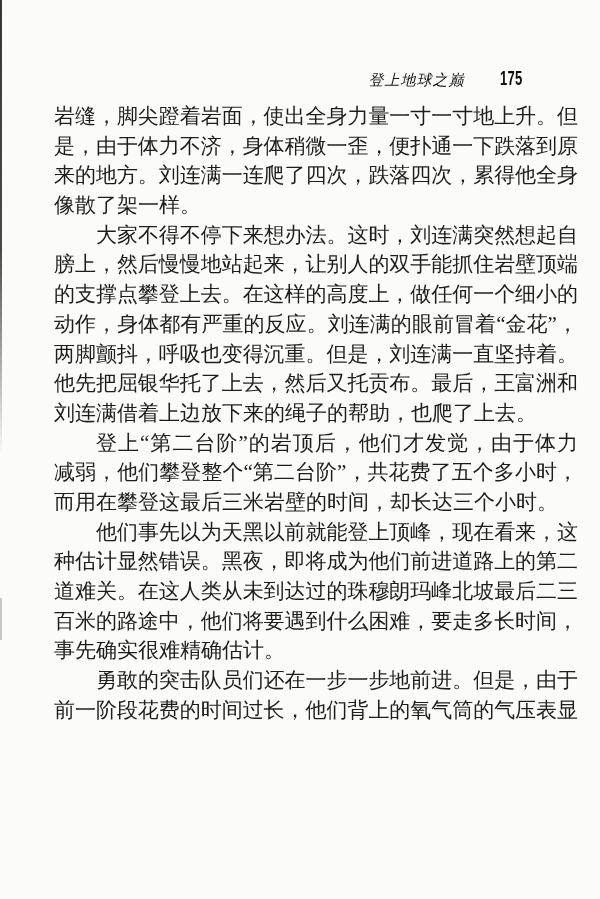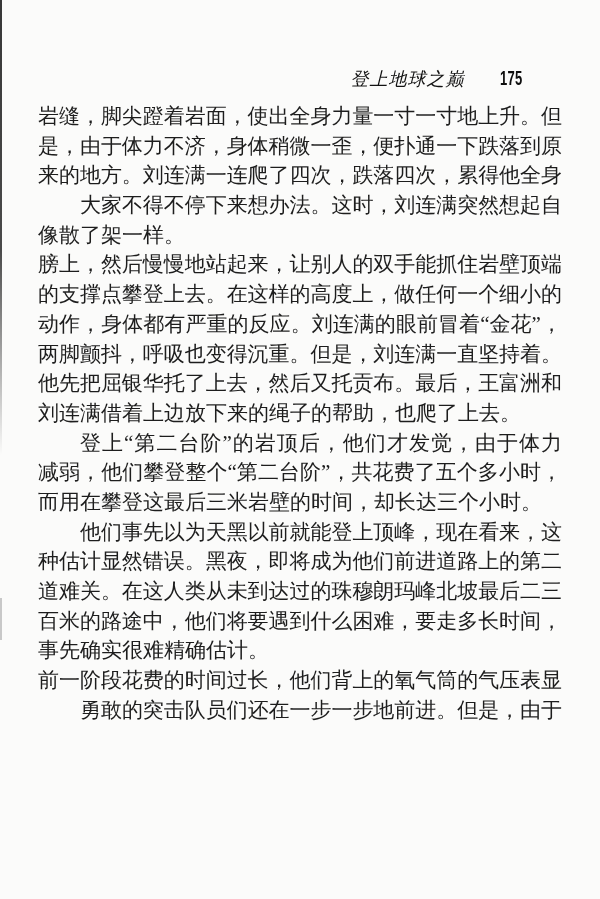--- a/index.html
+++ b/index.html
@@ -21,41 +21,42 @@
     position:absolute;left:0;top:598px;width:1.5px;height:42px;
     background:#6a6a6a;opacity:.35;
   }
   .running-head{
     position:absolute;top:66px;right:77px;
     display:flex;align-items:baseline;gap:22px;
     white-space:nowrap;
   }
   .head-title{
     font-style:italic;
-    font-size:18px;
+    font-size:15px;
     letter-spacing:1px;
     color:#121212;
   }
   .page-num{
     display:inline-block;
     font-family:"Liberation Sans","DejaVu Sans",sans-serif;
     font-weight:bold;
     font-size:21px;
     letter-spacing:.5px;
     transform:scaleX(.62);
     transform-origin:right bottom;
     color:#0e0e0e;
   }
   .text-block{
     position:absolute;left:38px;top:102px;width:524px;
     font-size:21px;
   }
   .line{
     height:29.7px;line-height:29.7px;
     white-space:nowrap;
+    margin-left:16px;
   }
   .line>span{display:inline-block;}
   .line.indent>span{margin-left:42px;}
 </style>
 </head>
 <body>
 
 <div class="page">
 
   <div class="edge-artifact"></div>
@@ -63,33 +64,33 @@
 
   <div class="running-head">
     <span class="head-title">登上地球之巅</span>
     <span class="page-num">175</span>
   </div>
 
   <div class="text-block">
       <div class="line"><span style="letter-spacing: -0.0416667px;">岩缝，脚尖蹬着岩面，使出全身力量一寸一寸地上升。但</span></div>
       <div class="line"><span style="letter-spacing: -0.0416667px;">是，由于体力不济，身体稍微一歪，便扑通一下跌落到原</span></div>
       <div class="line"><span style="letter-spacing: -0.0416667px;">来的地方。刘连满一连爬了四次，跌落四次，累得他全身</span></div>
+      <div class="line para-end"><span style="letter-spacing: 0px;">像散了架一样。</span></div>
       <div class="line indent"><span style="letter-spacing: -0.0454545px;">大家不得不停下来想办法。这时，刘连满突然想起自</span></div>
-      <div class="line para-end"><span style="letter-spacing: 0px;">像散了架一样。</span></div>
       <div class="line"><span style="letter-spacing: -0.0416667px;">膀上，然后慢慢地站起来，让别人的双手能抓住岩壁顶端</span></div>
       <div class="line"><span style="letter-spacing: -0.0416667px;">的支撑点攀登上去。在这样的高度上，做任何一个细小的</span></div>
       <div class="line"><span style="letter-spacing: 0.05375px;">动作，身体都有严重的反应。刘连满的眼前冒着“金花”，</span></div>
       <div class="line"><span style="letter-spacing: -0.0416667px;">两脚颤抖，呼吸也变得沉重。但是，刘连满一直坚持着。</span></div>
       <div class="line"><span style="letter-spacing: -0.0416667px;">他先把屈银华托了上去，然后又托贡布。最后，王富洲和</span></div>
       <div class="line para-end"><span style="letter-spacing: 0px;">刘连满借着上边放下来的绳子的帮助，也爬了上去。</span></div>
       <div class="line indent"><span style="letter-spacing: 1.01562px;">登上“第二台阶”的岩顶后，他们才发觉，由于体力</span></div>
       <div class="line"><span style="letter-spacing: 0.05375px;">减弱，他们攀登整个“第二台阶”，共花费了五个多小时，</span></div>
       <div class="line para-end"><span style="letter-spacing: 0px;">而用在攀登这最后三米岩壁的时间，却长达三个小时。</span></div>
       <div class="line indent"><span style="letter-spacing: -0.0454545px;">他们事先以为天黑以前就能登上顶峰，现在看来，这</span></div>
       <div class="line"><span style="letter-spacing: -0.0416667px;">种估计显然错误。黑夜，即将成为他们前进道路上的第二</span></div>
       <div class="line"><span style="letter-spacing: -0.0416667px;">道难关。在这人类从未到达过的珠穆朗玛峰北坡最后二三</span></div>
       <div class="line"><span style="letter-spacing: -0.0416667px;">百米的路途中，他们将要遇到什么困难，要走多长时间，</span></div>
       <div class="line para-end"><span style="letter-spacing: 0px;">事先确实很难精确估计。</span></div>
+      <div class="line indent"><span style="letter-spacing: -0.0454545px;">勇敢的突击队员们还在一步一步地前进。但是，由于</span></div>
       <div class="line"><span style="letter-spacing: -0.0416667px;">前一阶段花费的时间过长，他们背上的氧气筒的气压表显</span></div>
-      <div class="line indent"><span style="letter-spacing: -0.0454545px;">勇敢的突击队员们还在一步一步地前进。但是，由于</span></div>
     </div>
 
 </div>
 
 </body></html>

